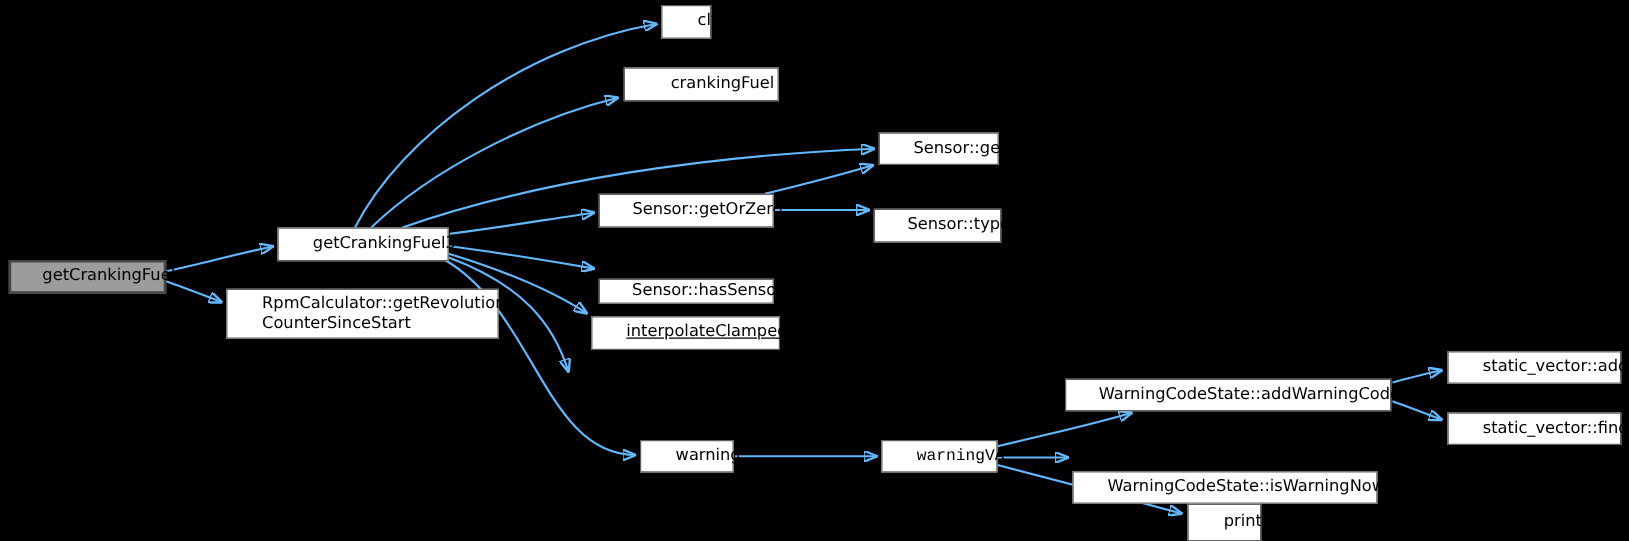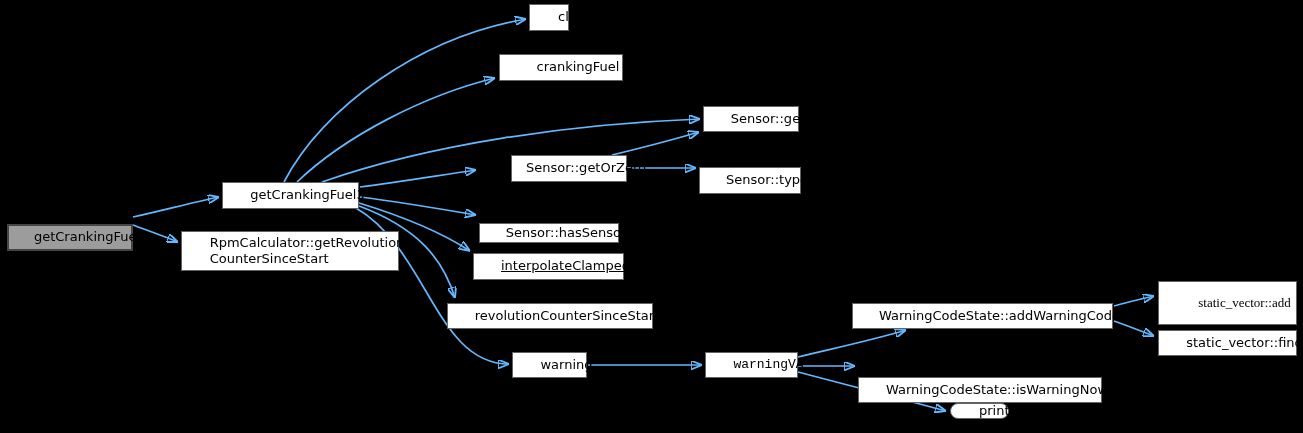--- a/index.html
+++ b/index.html
@@ -63,50 +63,49 @@
     <path d="M359,206 C418,228 443,259 455,298" marker-end="url(#arrow)"></path>
     <path d="M356,208 C428,250 436,364 509,364" marker-end="url(#arrow)"></path>
     <path d="M588,365 L702,365" marker-end="url(#arrow)"></path>
     <path d="M798,357 C835,348 873,340 906,330" marker-end="url(#arrow)"></path>
     <path d="M798,366 L855,366" marker-end="url(#arrow)"></path>
     <path d="M798,372 C845,384 897,398 946,411" marker-end="url(#arrow)"></path>
     <path d="M1114,306 C1128,302 1141,299 1154,296" marker-end="url(#arrow)"></path>
     <path d="M1114,321 C1128,326 1141,331 1154,336" marker-end="url(#arrow)"></path>
   </svg>
 
-  <div class="node hl" style="left:7px; top:208px; width:126px; height:27px;margin-top:16px;">getCrankingFuel</div>
+  <div class="node hl" style="left:7px; top:208px; width:126px; height:27px;">getCrankingFuel</div>
 
   <div class="node" style="left:222px; top:182px; width:137px; height:27px;">getCrankingFuel3</div>
 
   <div class="node" style="left:181px; top:231px; width:218px; height:40px;">RpmCalculator::getRevolution
 CounterSinceStart</div>
 
   <div class="node" style="left:529px; top:4px; width:40px; height:27px;">clt</div>
 
   <div class="node" style="left:499px; top:54px; width:124px; height:27px;">crankingFuel</div>
 
   <div class="node" style="left:703px; top:106px; width:96px; height:26px;">Sensor::get</div>
 
-  <div class="node" style="left:479px; top:155px; width:116px; height:27px;margin-left:32px;">Sensor::getOrZero</div>
+  <div class="node" style="left:479px; top:155px; width:140px; height:27px;">Sensor::getOrZero</div>
 
   <div class="node" style="left:699px; top:155px; width:102px; height:27px;margin-top:12px;">Sensor::type</div>
 
   <div class="node" style="left:479px; top:203px; width:140px; height:20px;margin-top:20px;">Sensor::hasSensor</div>
 
   <div class="node" style="left:473px; top:253px; width:151px; height:27px;text-decoration:underline;">interpolateClamped</div>
 
-  <div class="node" style="left:447px; top:303px; width:206px; height:26px;">revolutionCounterSinceStart</div>
 
   <div class="node" style="left:512px; top:352px; width:75px; height:26px;">warning</div>
 
   <div class="node" style="left:705px; top:352px; width:93px; height:26px;font-family:Liberation Mono, monospace;">warningVA</div>
 
   <div class="node" style="left:852px; top:303px; width:261px; height:26px;">WarningCodeState::addWarningCode</div>
 
   <div class="node" style="left:858px; top:353px; width:244px; height:26px;margin-top:24px;">WarningCodeState::isWarningNow</div>
 
-  <div class="node" style="left:950px; top:403px; width:59px; height:16px;border-radius:13px;">printf</div>
+  <div class="node" style="left:950px; top:403px; width:59px; height:30px;">printf</div>
 
-  <div class="node" style="left:1158px; top:281px; width:139px; height:44px;font-family:Liberation Serif, serif;">static_vector::add</div>
+  <div class="node" style="left:1158px; top:281px; width:139px; height:26px;">static_vector::add</div>
 
   <div class="node" style="left:1158px; top:330px; width:139px; height:26px;">static_vector::find</div>
 
 </div>
 
 </body></html>

